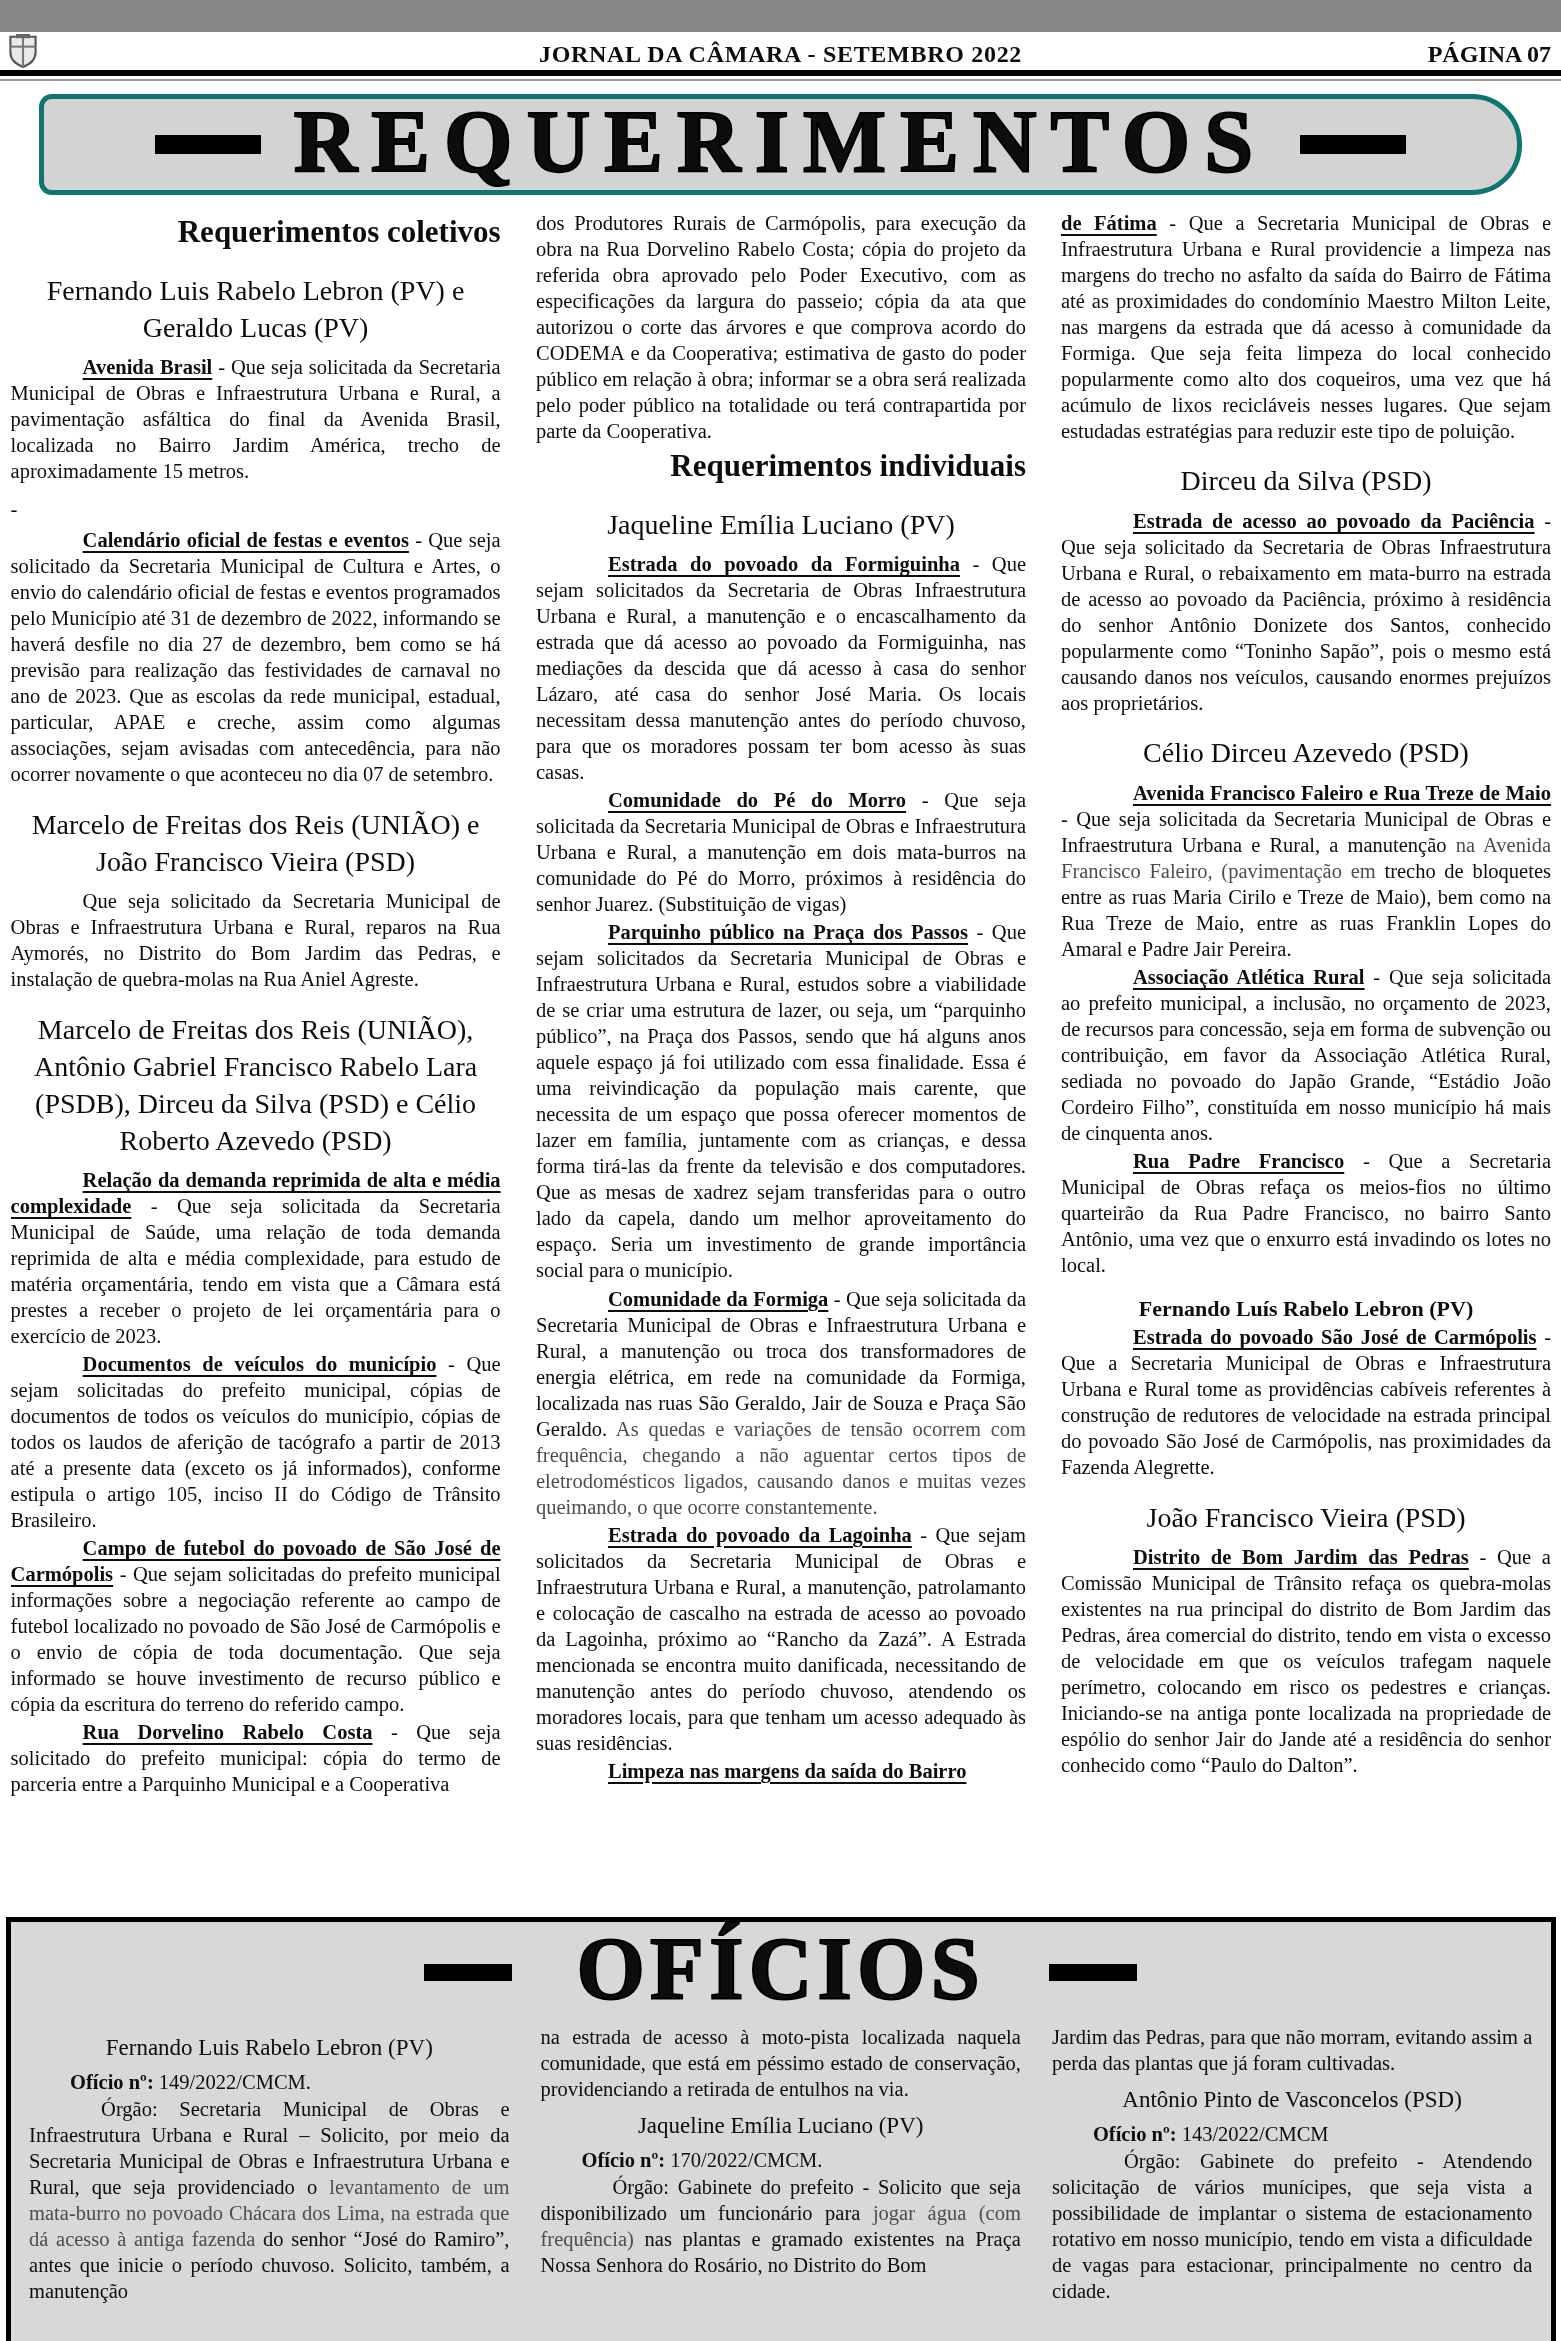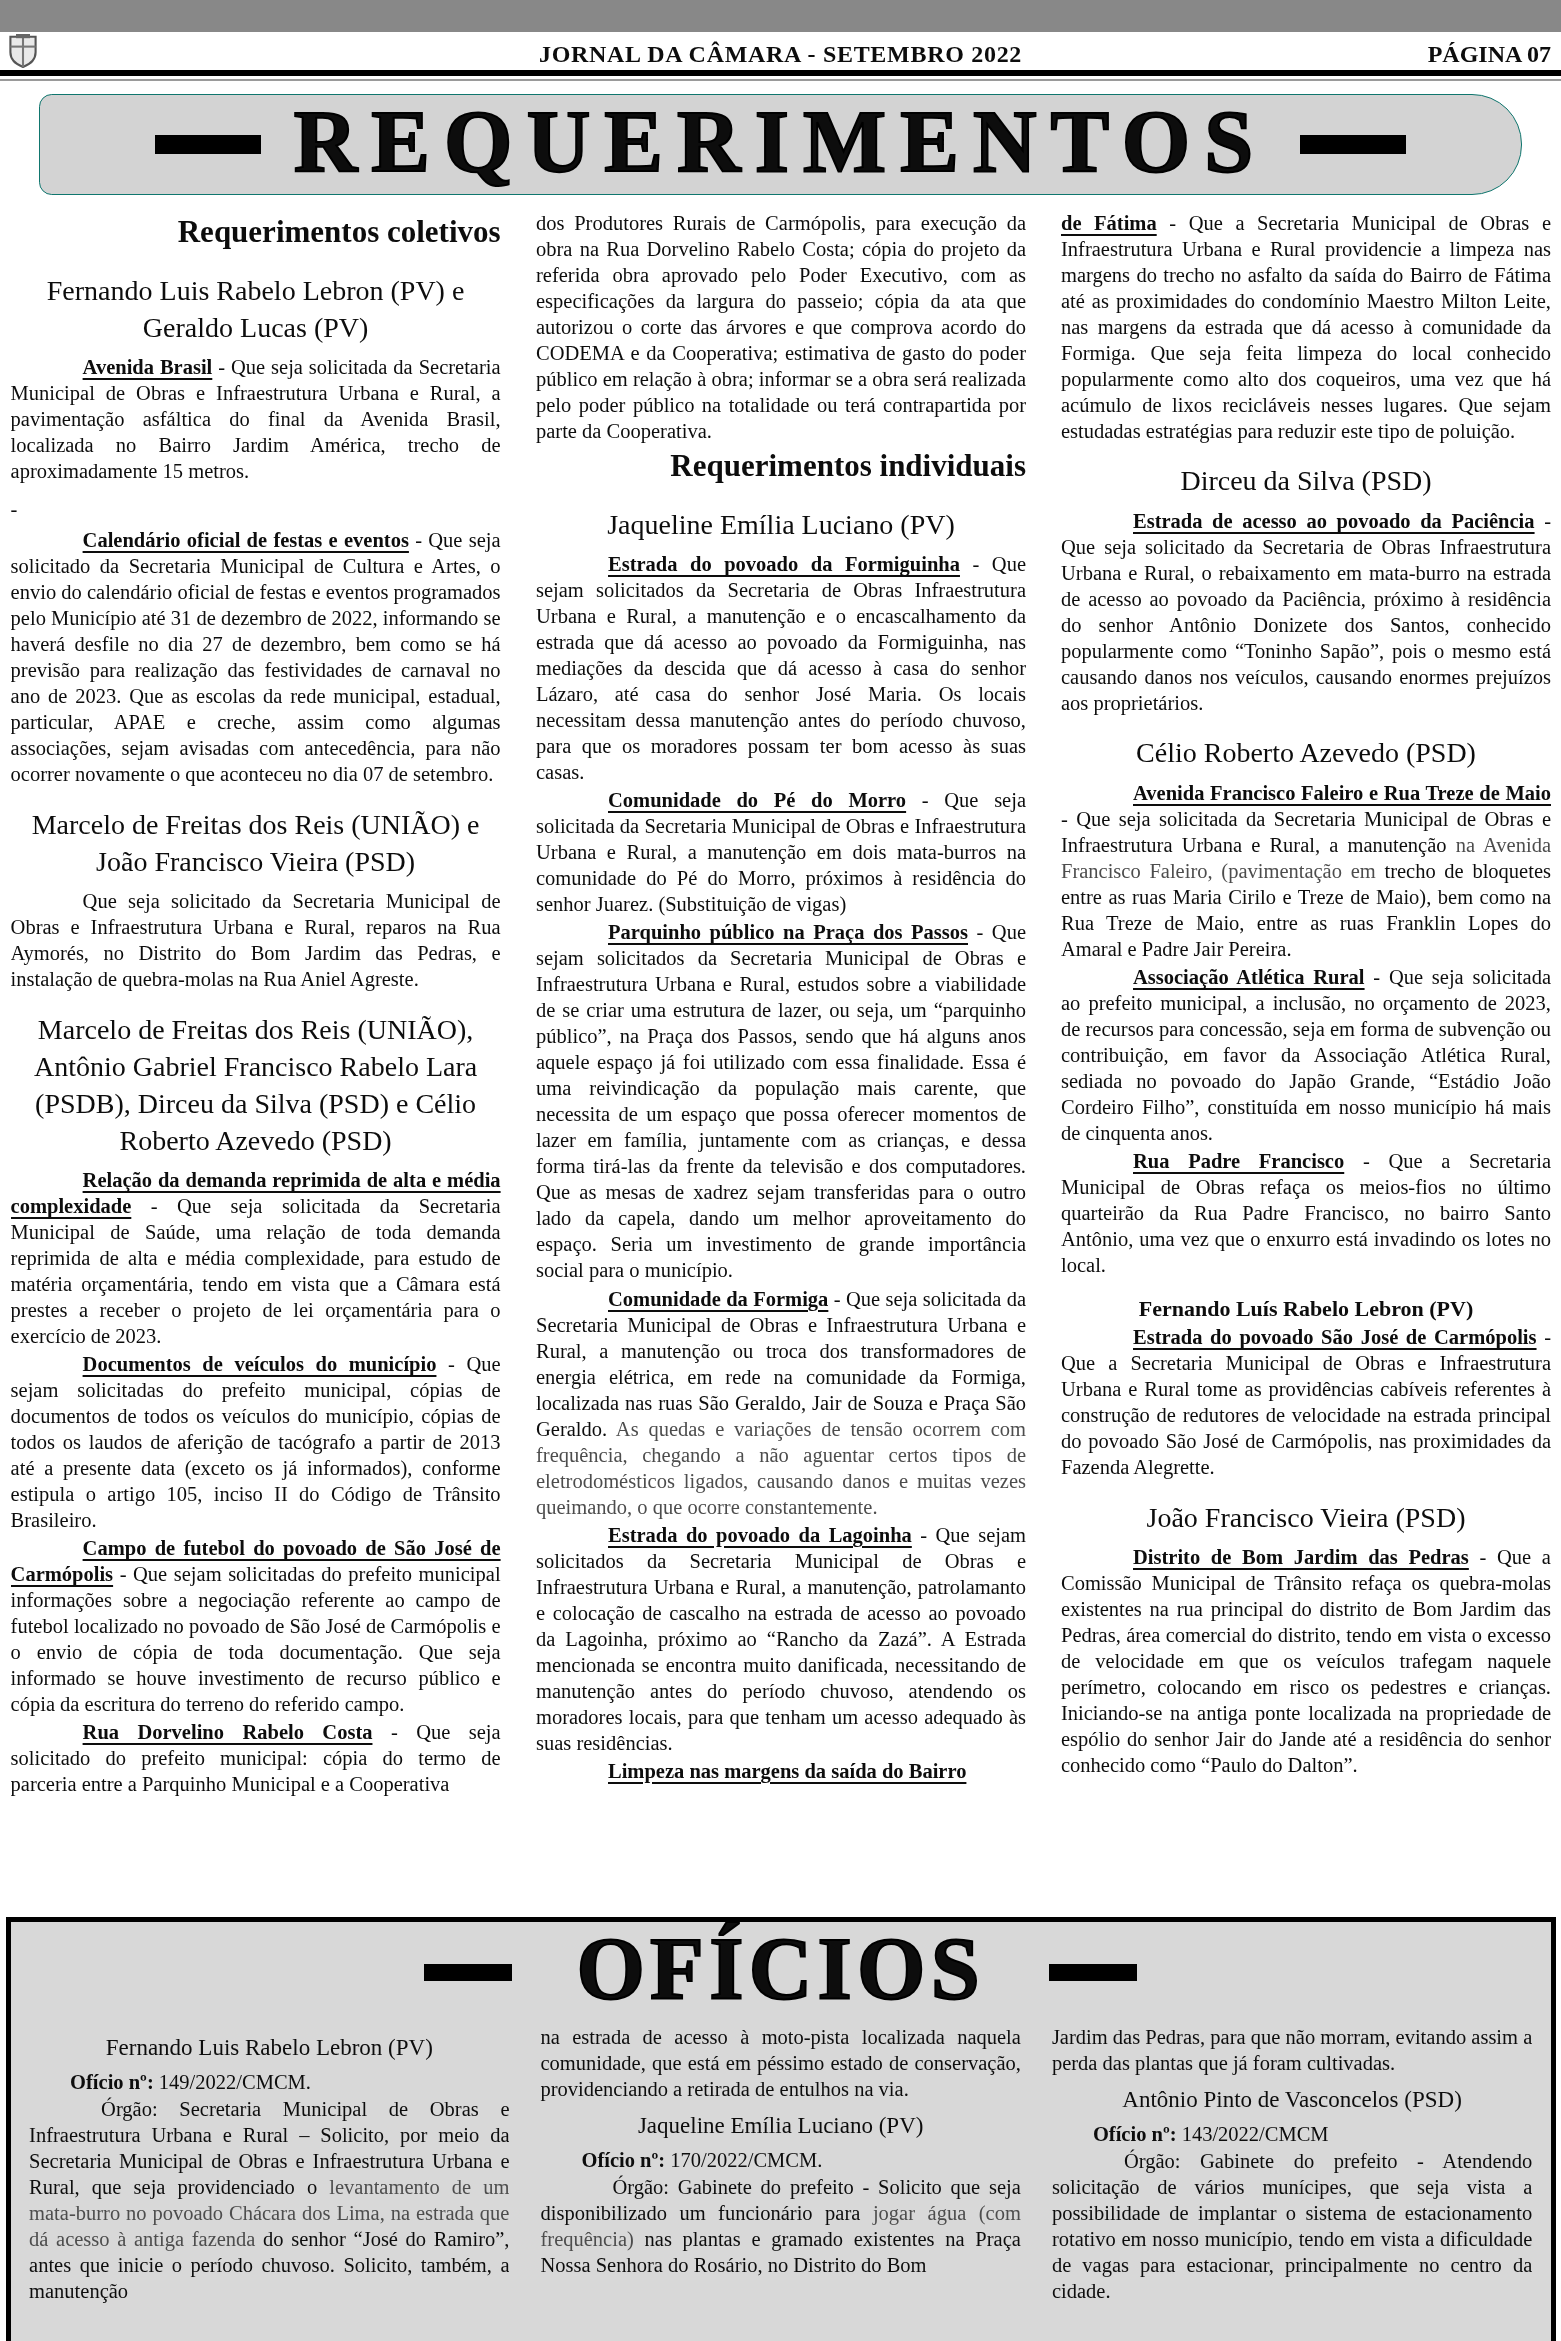--- a/index.html
+++ b/index.html
@@ -8,21 +8,21 @@
   
   .masthead{position:absolute;top:0;left:0;width:1561px;height:57px;}
   .mast-title{position:absolute;top:8.5px;left:0;width:100%;text-align:center;
         font-size:24px;font-weight:bold;letter-spacing:0.7px;}
   .mast-page{position:absolute;top:8.5px;right:10px;font-size:24px;font-weight:bold;}
   .logo{position:absolute;top:2.1px;left:6.4px;width:34px;height:35px;}
   .rule-thick{position:absolute;top:38px;left:0;width:1561px;height:6.4px;background:#000;}
   .rule-thin{position:absolute;top:47px;left:0;width:1561px;height:2.1px;background:#9a9a9a;}
   
   .banner{position:absolute;top:62px;left:39px;width:1483px;height:101px;box-sizing:border-box;
-        background:#d3d3d3;border:1px solid #0f766e;border-radius:12.7px 50px 50px 12.7px;
+        background:#d3d3d3;border:5px solid #0f766e;border-radius:12.7px 50px 50px 12.7px;
         display:flex;align-items:center;justify-content:center;}
   .banner-text{font-size:88px;line-height:88px;font-weight:bold;letter-spacing:0.16em;
         -webkit-text-stroke:2.1px #000;transform:translateY(-2.8px);white-space:nowrap;}
   .banner-dash{display:inline-block;width:106px;height:18.4px;background:#000;margin:0 33px;}
   
   .req-col{position:absolute;top:178px;width:490px;height:1693px;overflow:hidden;}
   #req-col-0{left:10.6px;} #req-col-1{left:536px;} #req-col-2{left:1061px;}
   .para{font-size:20.5px;line-height:26px;text-align:justify;text-indent:72px;margin:0 0 2.1px 0;}
   .para.noindent{text-indent:0;}
   .lead{font-weight:bold;text-decoration:underline;text-decoration-thickness:2.1px;text-underline-offset:3.5px;}
@@ -92,21 +92,21 @@
       <p class="para"><span class="lead">Comunidade do Pé do Morro</span><span> - Que seja solicitada da Secretaria Municipal de Obras e Infraestrutura Urbana e Rural, a manutenção em dois mata-burros na comunidade do Pé do Morro, próximos à residência do senhor Juarez. (Substituição de vigas)</span></p>
       <p class="para"><span class="lead">Parquinho público na Praça dos Passos</span><span> - Que sejam solicitados da Secretaria Municipal de Obras e Infraestrutura Urbana e Rural, estudos sobre a viabilidade de se criar uma estrutura de lazer, ou seja, um “parquinho público”, na Praça dos Passos, sendo que há alguns anos aquele espaço já foi utilizado com essa finalidade. Essa é uma reivindicação da população mais carente, que necessita de um espaço que possa oferecer momentos de lazer em família, juntamente com as crianças, e dessa forma tirá-las da frente da televisão e dos computadores. Que as mesas de xadrez sejam transferidas para o outro lado da capela, dando um melhor aproveitamento do espaço. Seria um investimento de grande importância social para o município.</span></p>
       <p class="para"><span class="lead">Comunidade da Formiga</span><span> - Que seja solicitada da Secretaria Municipal de Obras e Infraestrutura Urbana e Rural, a manutenção ou troca dos transformadores de energia elétrica, em rede na comunidade da Formiga, localizada nas ruas São Geraldo, Jair de Souza e Praça São Geraldo. </span><span class="gray">As quedas e variações de tensão ocorrem com frequência, chegando a não aguentar certos tipos de eletrodomésticos ligados, causando danos e muitas vezes queimando, o que ocorre constantemente.</span></p>
       <p class="para"><span class="lead">Estrada do povoado da Lagoinha</span><span> - Que sejam solicitados da Secretaria Municipal de Obras e Infraestrutura Urbana e Rural, a manutenção, patrolamanto e colocação de cascalho na estrada de acesso ao povoado da Lagoinha, próximo ao “Rancho da Zazá”. A Estrada mencionada se encontra muito danificada, necessitando de manutenção antes do período chuvoso, atendendo os moradores locais, para que tenham um acesso adequado às suas residências.</span></p>
       <p class="para"><span class="lead">Limpeza nas margens da saída do Bairro</span></p>
     </div>
   <div class="req-col" id="req-col-2">
       <p class="para noindent"><span class="lead">de Fátima</span><span> - Que a Secretaria Municipal de Obras e Infraestrutura Urbana e Rural providencie a limpeza nas margens do trecho no asfalto da saída do Bairro de Fátima até as proximidades do condomínio Maestro Milton Leite, nas margens da estrada que dá acesso à comunidade da Formiga. Que seja feita limpeza do local conhecido popularmente como alto dos coqueiros, uma vez que há acúmulo de lixos recicláveis nesses lugares. Que sejam estudadas estratégias para reduzir este tipo de poluição.</span></p>
       <div class="author">Dirceu da Silva (PSD)</div>
       <p class="para"><span class="lead">Estrada de acesso ao povoado da Paciência</span><span> - Que seja solicitado da Secretaria de Obras Infraestrutura Urbana e Rural, o rebaixamento em mata-burro na estrada de acesso ao povoado da Paciência, próximo à residência do senhor Antônio Donizete dos Santos, conhecido popularmente como “Toninho Sapão”, pois o mesmo está causando danos nos veículos, causando enormes prejuízos aos proprietários.</span></p>
-      <div class="author">Célio Roberto Azevedo (PSD)</div>
+      <div class="author">Célio Dirceu Azevedo (PSD)</div>
       <p class="para"><span class="lead">Avenida Francisco Faleiro e Rua Treze de Maio</span><span> - Que seja solicitada da Secretaria Municipal de Obras e Infraestrutura Urbana e Rural, a manutenção </span><span class="gray">na Avenida Francisco Faleiro, (pavimentação em </span><span>trecho de bloquetes entre as ruas Maria Cirilo e Treze de Maio), bem como na Rua Treze de Maio, entre as ruas Franklin Lopes do Amaral e Padre Jair Pereira.</span></p>
       <p class="para"><span class="lead">Associação Atlética Rural</span><span> - Que seja solicitada ao prefeito municipal, a inclusão, no orçamento de 2023, de recursos para concessão, seja em forma de subvenção ou contribuição, em favor da Associação Atlética Rural, sediada no povoado do Japão Grande, “Estádio João Cordeiro Filho”, constituída em nosso município há mais de cinquenta anos.</span></p>
       <p class="para"><span class="lead">Rua Padre Francisco</span><span> - Que a Secretaria Municipal de Obras refaça os meios-fios no último quarteirão da Rua Padre Francisco, no bairro Santo Antônio, uma vez que o enxurro está invadindo os lotes no local.</span></p>
       <div class="author-sm">Fernando Luís Rabelo Lebron (PV)</div>
       <p class="para"><span class="lead">Estrada do povoado São José de Carmópolis</span><span> - Que a Secretaria Municipal de Obras e Infraestrutura Urbana e Rural tome as providências cabíveis referentes à construção de redutores de velocidade na estrada principal do povoado São José de Carmópolis, nas proximidades da Fazenda Alegrette.</span></p>
       <div class="author">João Francisco Vieira (PSD)</div>
       <p class="para"><span class="lead">Distrito de Bom Jardim das Pedras</span><span> - Que a Comissão Municipal de Trânsito refaça os quebra-molas existentes na rua principal do distrito de Bom Jardim das Pedras, área comercial do distrito, tendo em vista o excesso de velocidade em que os veículos trafegam naquele perímetro, colocando em risco os pedestres e crianças. Iniciando-se na antiga ponte localizada na propriedade de espólio do senhor Jair do Jande até a residência do senhor conhecido como “Paulo do Dalton”.</span></p>
     </div>
 
   <div class="of-box">

